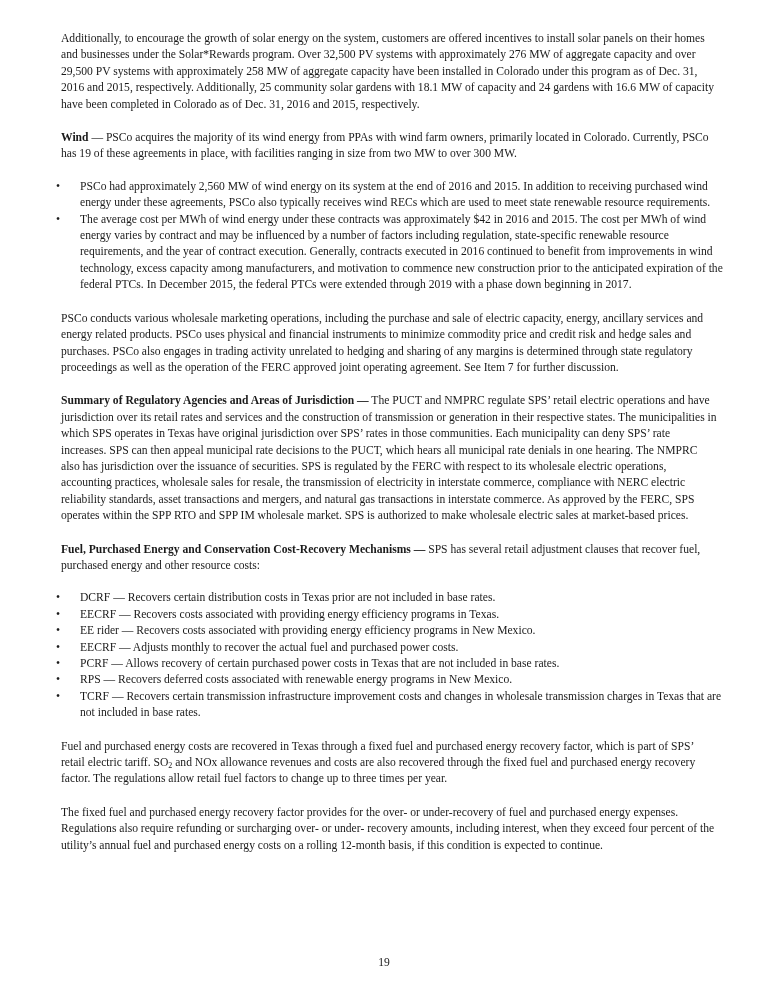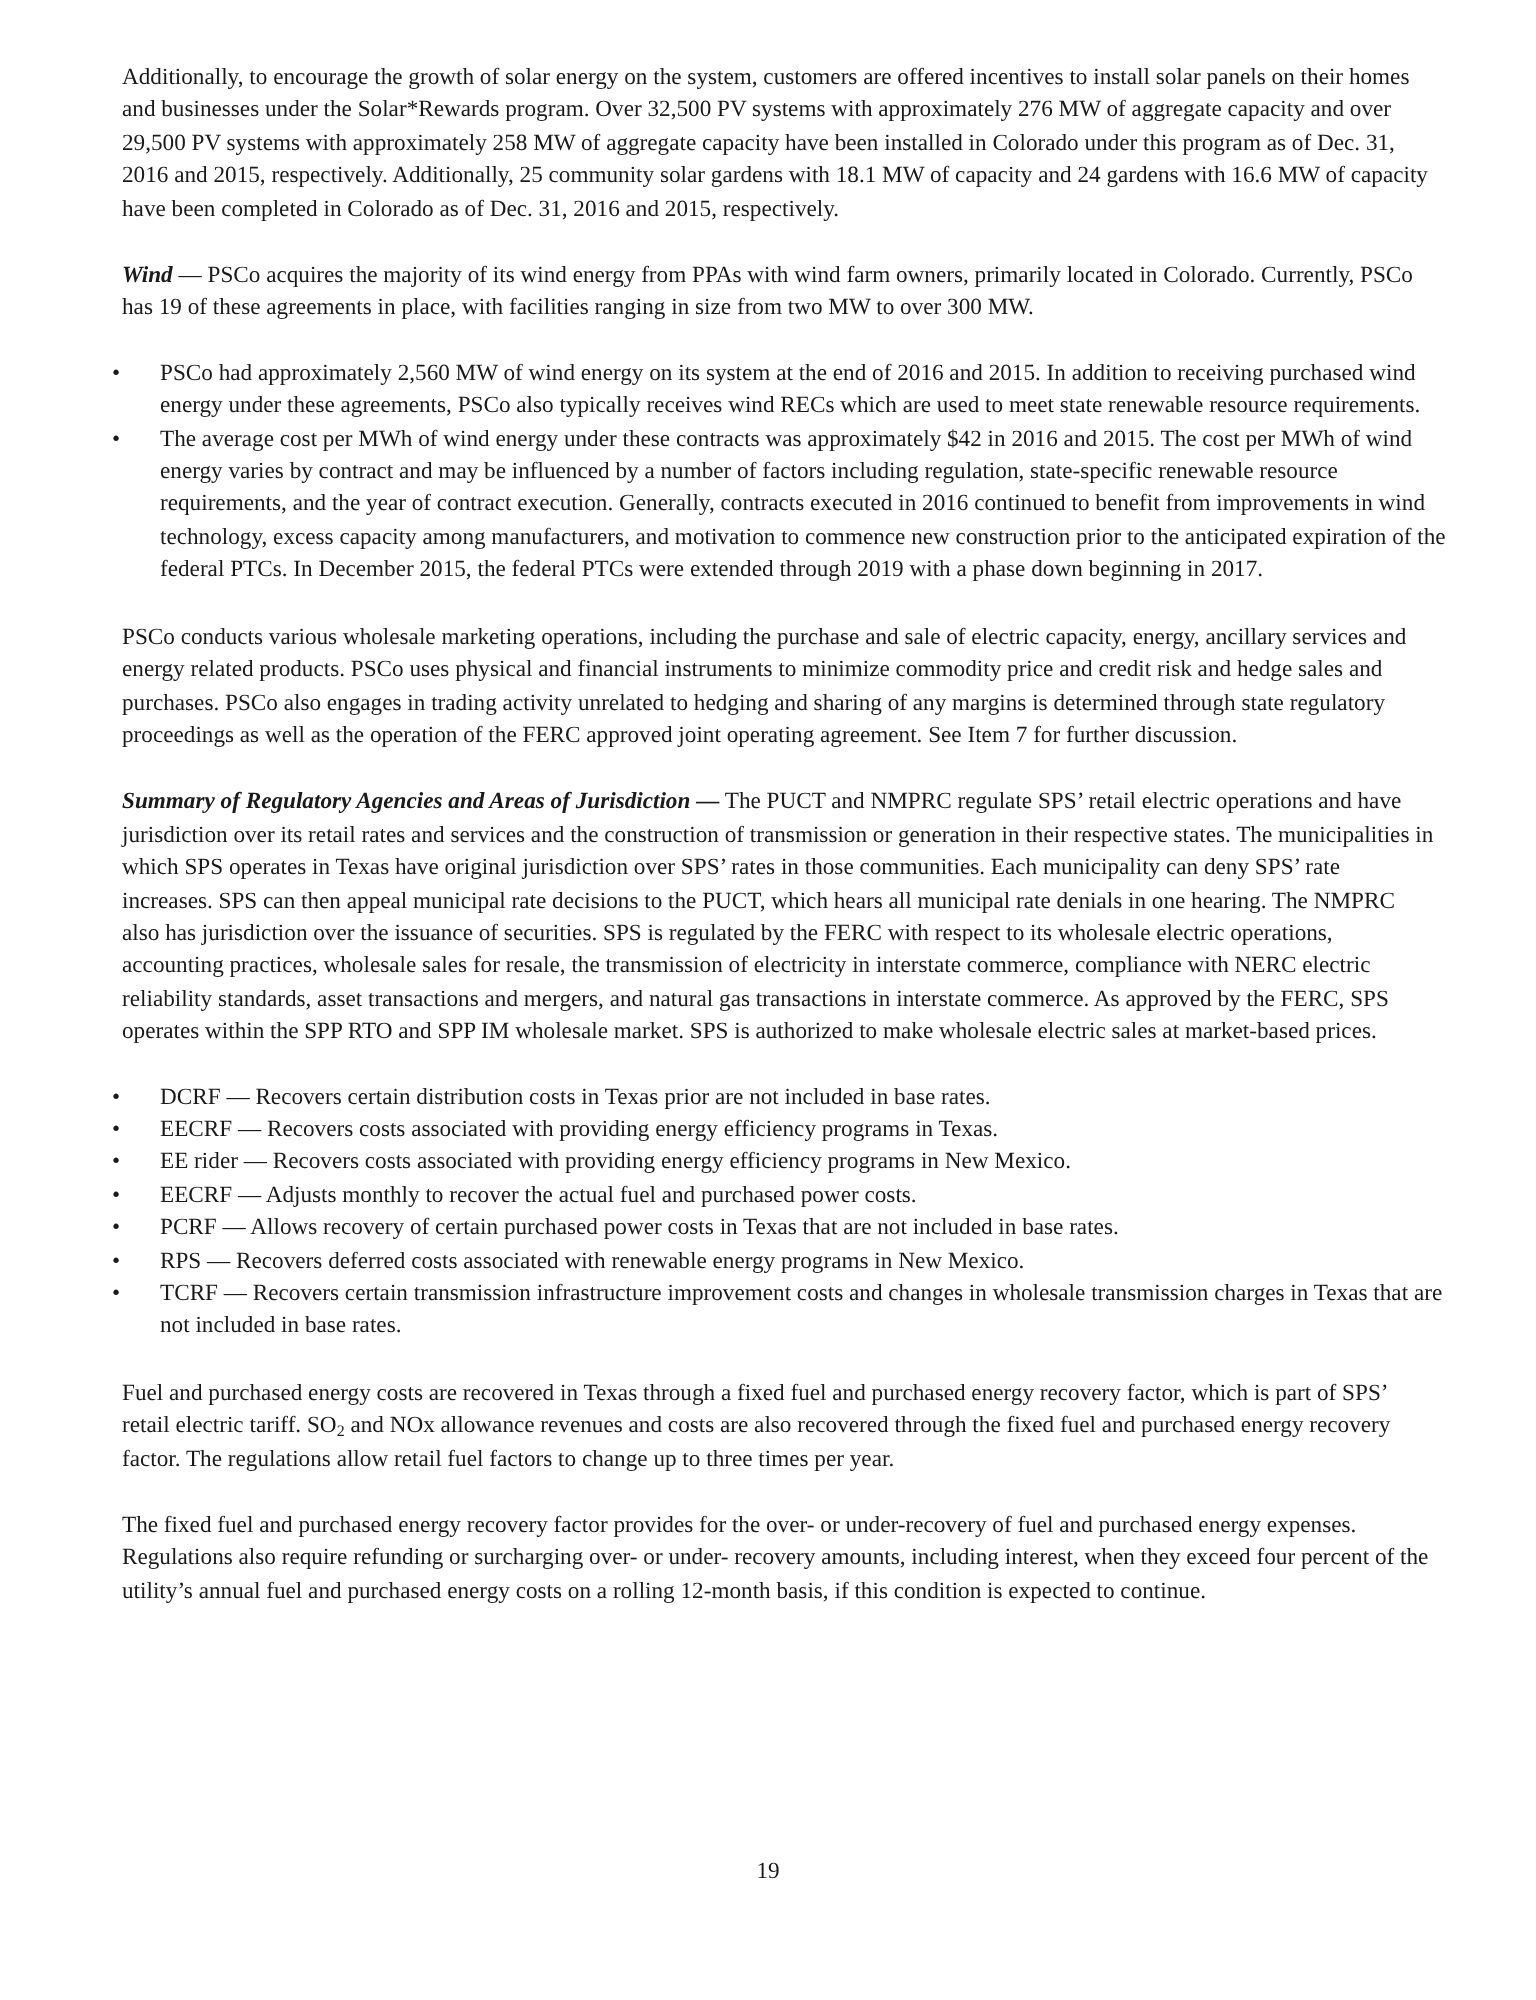--- a/index.html
+++ b/index.html
@@ -4,49 +4,50 @@
 <style>
   html, body { margin: 0; padding: 0; background: #ffffff; }
   body {
     width: 768px; height: 1000px; position: relative; overflow: hidden;
     font-family: "Liberation Serif", "DejaVu Serif", serif;
     color: #1a1a1a; font-size: 11.6px; line-height: 16.4px;
   }
   .page { position: absolute; left: 44px; top: 14px; width: 690px; }
   p { margin: 17px; }
   .para { margin-bottom: 16px; }
-  .bi { font-weight: bold; font-style: italic; }
+  .bi { font-weight: bold; }
   .heading { font-weight: bold; margin-bottom: 16px; }
   .center-head { font-weight: bold; text-align: center; }
   ul.bullets { list-style: none; margin: 0 0 16px 0; padding: 0; }
   ul.bullets li { position: relative; padding-left: 36px; }
   ul.bullets li .dot { position: absolute; left: 12px; top: 0; }
   .it { }
   sub { font-size: 8px; line-height: 0; vertical-align: -2px; }
-  .pageno { position: absolute; left: 0; width: 768px; top: 928px; text-align: center; }
+  .pageno { position: absolute; left: 0; width: 768px; top: 955px; text-align: center; }
 </style>
 </head>
 <body>
 
 <div class="page">
 
   <p class="para">Additionally, to encourage the growth of solar energy on the system, customers are offered incentives to install solar panels on their homes and businesses under the Solar*Rewards program.  Over 32,500 PV systems with approximately 276 MW of aggregate capacity and over 29,500 PV systems with approximately 258 MW of aggregate capacity have been installed in Colorado under this program as of Dec. 31, 2016 and 2015, respectively.  Additionally, 25 community solar gardens with 18.1 MW of capacity and 24 gardens with 16.6 MW of capacity have been completed in Colorado as of Dec. 31, 2016 and 2015, respectively.</p>
 
   <p class="para"><span class="bi">Wind</span><span> — PSCo acquires the majority of its wind energy from PPAs with wind farm owners, primarily located in Colorado.  Currently, PSCo has 19 of these agreements in place, with facilities ranging in size from two MW to over 300 MW.</span></p>
 
   <ul class="bullets">
     <li><span class="dot">•</span><span>PSCo had approximately 2,560 MW of wind energy on its system at the end of 2016 and 2015. In addition to receiving purchased wind energy under these agreements, PSCo also typically receives wind RECs which are used to meet state renewable resource requirements.</span></li>
     <li><span class="dot">•</span><span>The average cost per MWh of wind energy under these contracts was approximately $42 in 2016 and 2015. The cost per MWh of wind energy varies by contract and may be influenced by a number of factors including regulation, state-specific renewable resource requirements, and the year of contract execution.  Generally, contracts executed in 2016 continued to benefit from improvements in wind technology, excess capacity among manufacturers, and motivation to commence new construction prior to the anticipated expiration of the federal PTCs.  In December 2015, the federal PTCs were extended through 2019 with a phase down beginning in 2017.</span></li>
   </ul>
 
   <p class="para">PSCo conducts various wholesale marketing operations, including the purchase and sale of electric capacity, energy, ancillary services and energy related products.  PSCo uses physical and financial instruments to minimize commodity price and credit risk and hedge sales and purchases.  PSCo also engages in trading activity unrelated to hedging and sharing of any margins is determined through state regulatory proceedings as well as the operation of the FERC approved joint operating agreement. See Item 7 for further discussion.</p>
 
 
   <p class="para"><span class="bi">Summary of Regulatory Agencies and Areas of Jurisdiction —</span><span> The PUCT and NMPRC regulate SPS’ retail electric operations and have jurisdiction over its retail rates and services and the construction of transmission or generation in their respective states.  The municipalities in which SPS operates in Texas have original jurisdiction over SPS’ rates in those communities.  Each municipality can deny SPS’ rate increases.  SPS can then appeal municipal rate decisions to the PUCT, which hears all municipal rate denials in one hearing.  The NMPRC also has jurisdiction over the issuance of securities.  SPS is regulated by the FERC with respect to its wholesale electric operations, accounting practices, wholesale sales for resale, the transmission of electricity in interstate commerce, compliance with NERC electric reliability standards, asset transactions and mergers, and natural gas transactions in interstate commerce.  As approved by the FERC, SPS operates within the SPP RTO and SPP IM wholesale market.  SPS is authorized to make wholesale electric sales at market-based prices.</span></p>
 
+  <p class="para"><span class="bi">Fuel, Purchased Energy and Conservation Cost-Recovery Mechanisms —</span><span> SPS has several retail adjustment clauses that recover fuel, purchased energy and other resource costs:</span></p>
 
   <ul class="bullets">
     <li><span class="dot">•</span><span class="it">DCRF</span><span> — Recovers certain distribution costs in Texas prior are not included in base rates.</span></li>
     <li><span class="dot">•</span><span class="it">EECRF</span><span> — Recovers costs associated with providing energy efficiency programs in Texas.</span></li>
     <li><span class="dot">•</span><span class="it">EE rider</span><span> — Recovers costs associated with providing energy efficiency programs in New Mexico.</span></li>
     <li><span class="dot">•</span><span class="it">EECRF</span><span> — Adjusts monthly to recover the actual fuel and purchased power costs.</span></li>
     <li><span class="dot">•</span><span class="it">PCRF</span><span> — Allows recovery of certain purchased power costs in Texas that are not included in base rates.</span></li>
     <li><span class="dot">•</span><span class="it">RPS</span><span> — Recovers deferred costs associated with renewable energy programs in New Mexico.</span></li>
     <li><span class="dot">•</span><span class="it">TCRF</span><span> — Recovers certain transmission infrastructure improvement costs and changes in wholesale transmission charges in Texas that are not included in base rates.</span></li>
   </ul>

